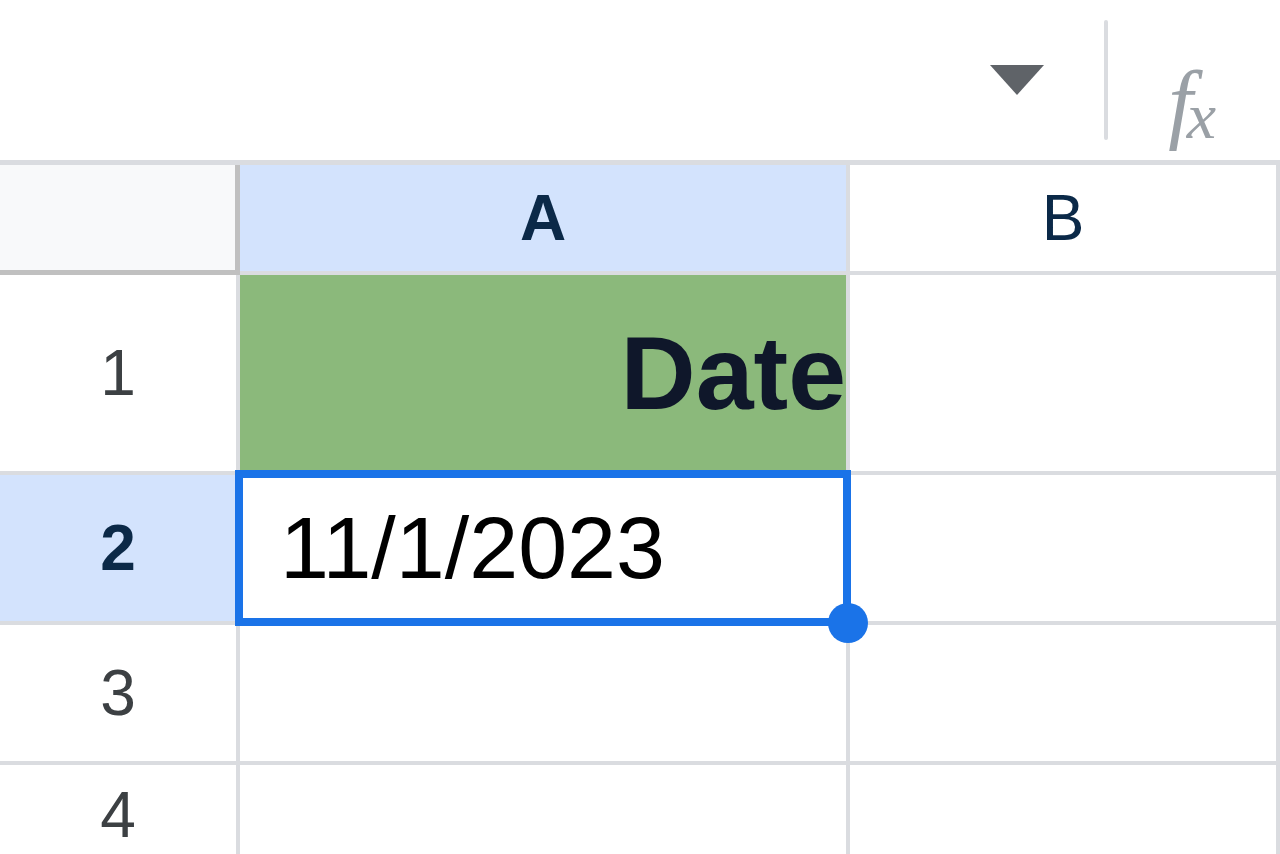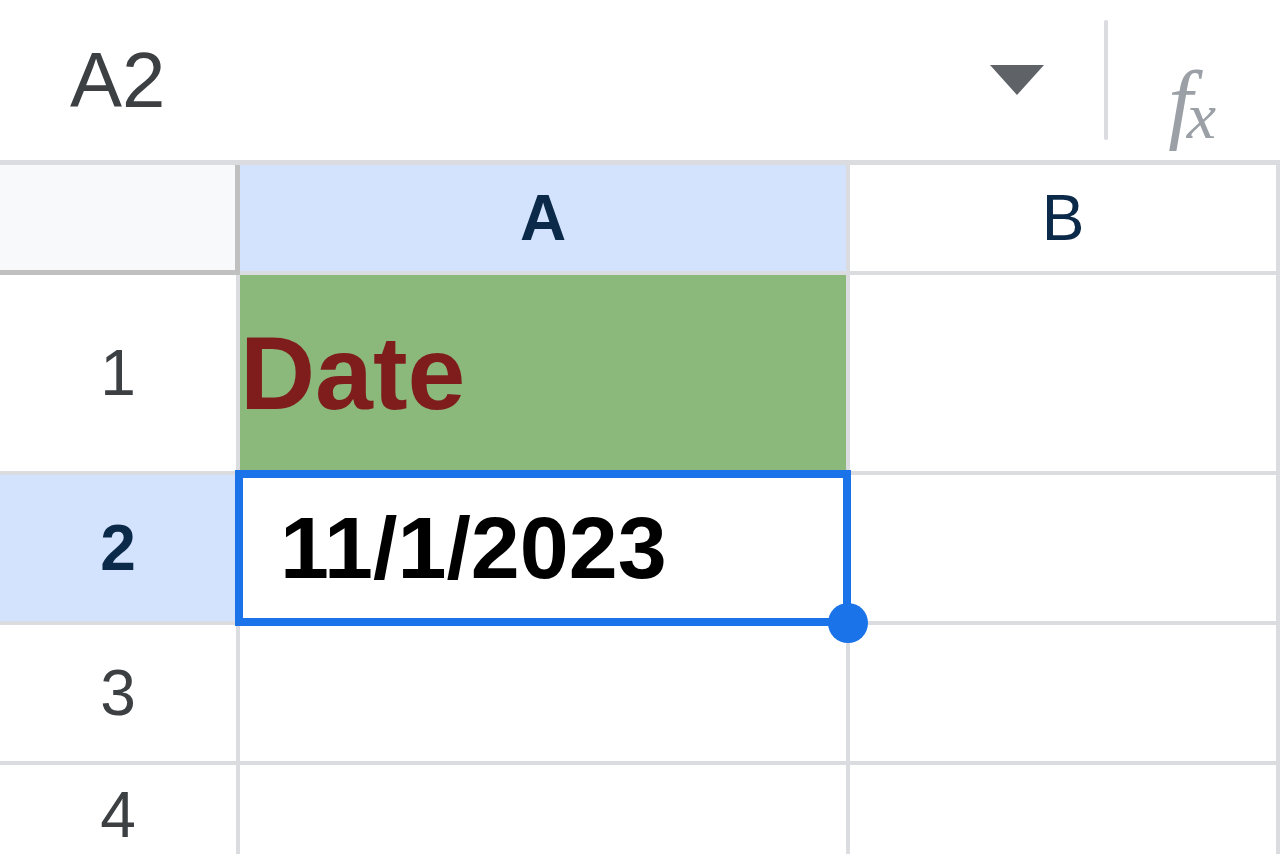--- a/index.html
+++ b/index.html
@@ -119,30 +119,30 @@
     display: flex;
     align-items: center;
     padding: 0 40px;
     position: relative;
   }
   .cell.col-a { width: 610px; }
   .cell.col-b { width: 430px; }
   
   .cell.header-date {
     background: #8bb97b;
-    color: #7f1d1d;
+    color: #0f172a;
     font-size: 104px;
     font-weight: 800;
-    justify-content: flex-start;
+    justify-content: flex-end;
     padding: 0;
   }
   
   .cell.selected {
     font-size: 88px;
-    font-weight: 700;
+    font-weight: 400;
     color: #000;
     justify-content: flex-start;
   }
   .selection-ring {
     position: absolute;
     left: -5px; top: -5px; right: -5px; bottom: -5px;
     border: 8px solid #1a73e8;
     pointer-events: none;
   }
   .selection-handle {
@@ -155,21 +155,20 @@
     background: #1a73e8;
     z-index: 5;
     pointer-events: auto;
     cursor: crosshair;
   }
 </style>
 </head>
 <body>
 
 <div class="formula-bar">
-  <div class="name-box">A2</div>
   <div class="dropdown-btn">
     <svg width="54" height="30" viewBox="0 0 54 30">
       <polygon points="0,0 54,0 27,30" fill="#5f6368"></polygon>
     </svg>
   </div>
   <div class="vdivider"></div>
   <div class="fx-icon"><span class="fx-f">f</span><span class="fx-x">x</span></div>
 </div>
 
 <div class="grid">

